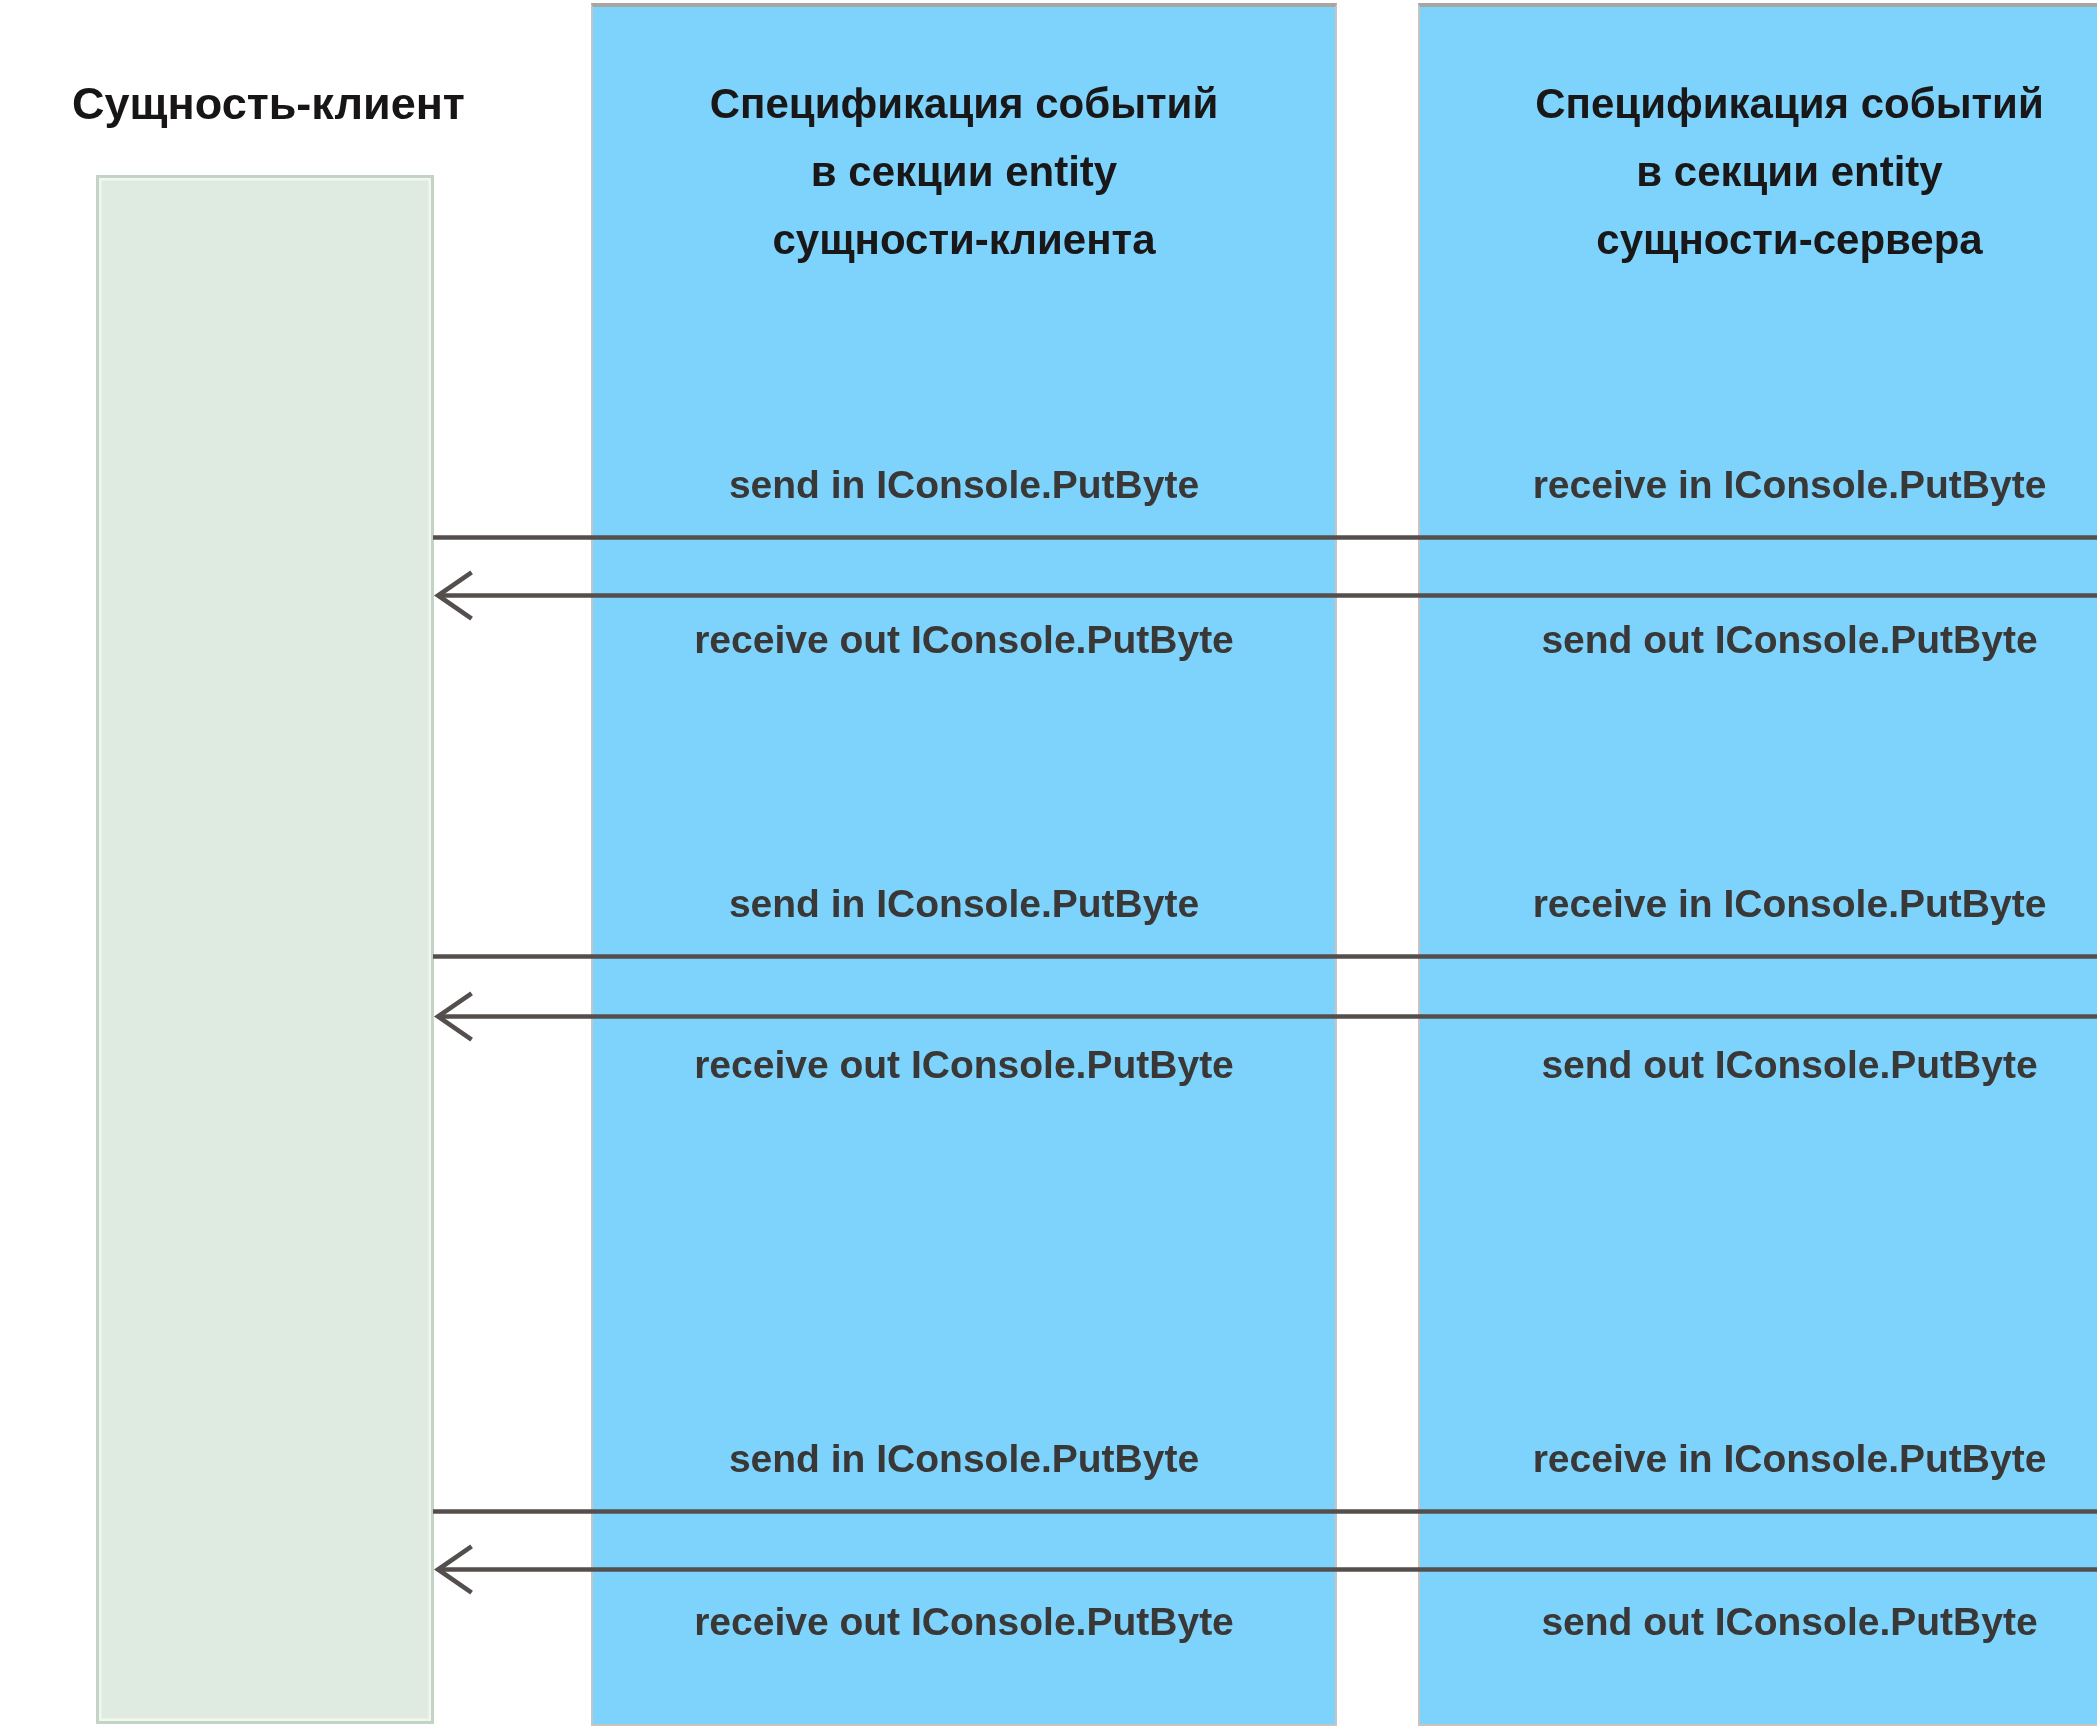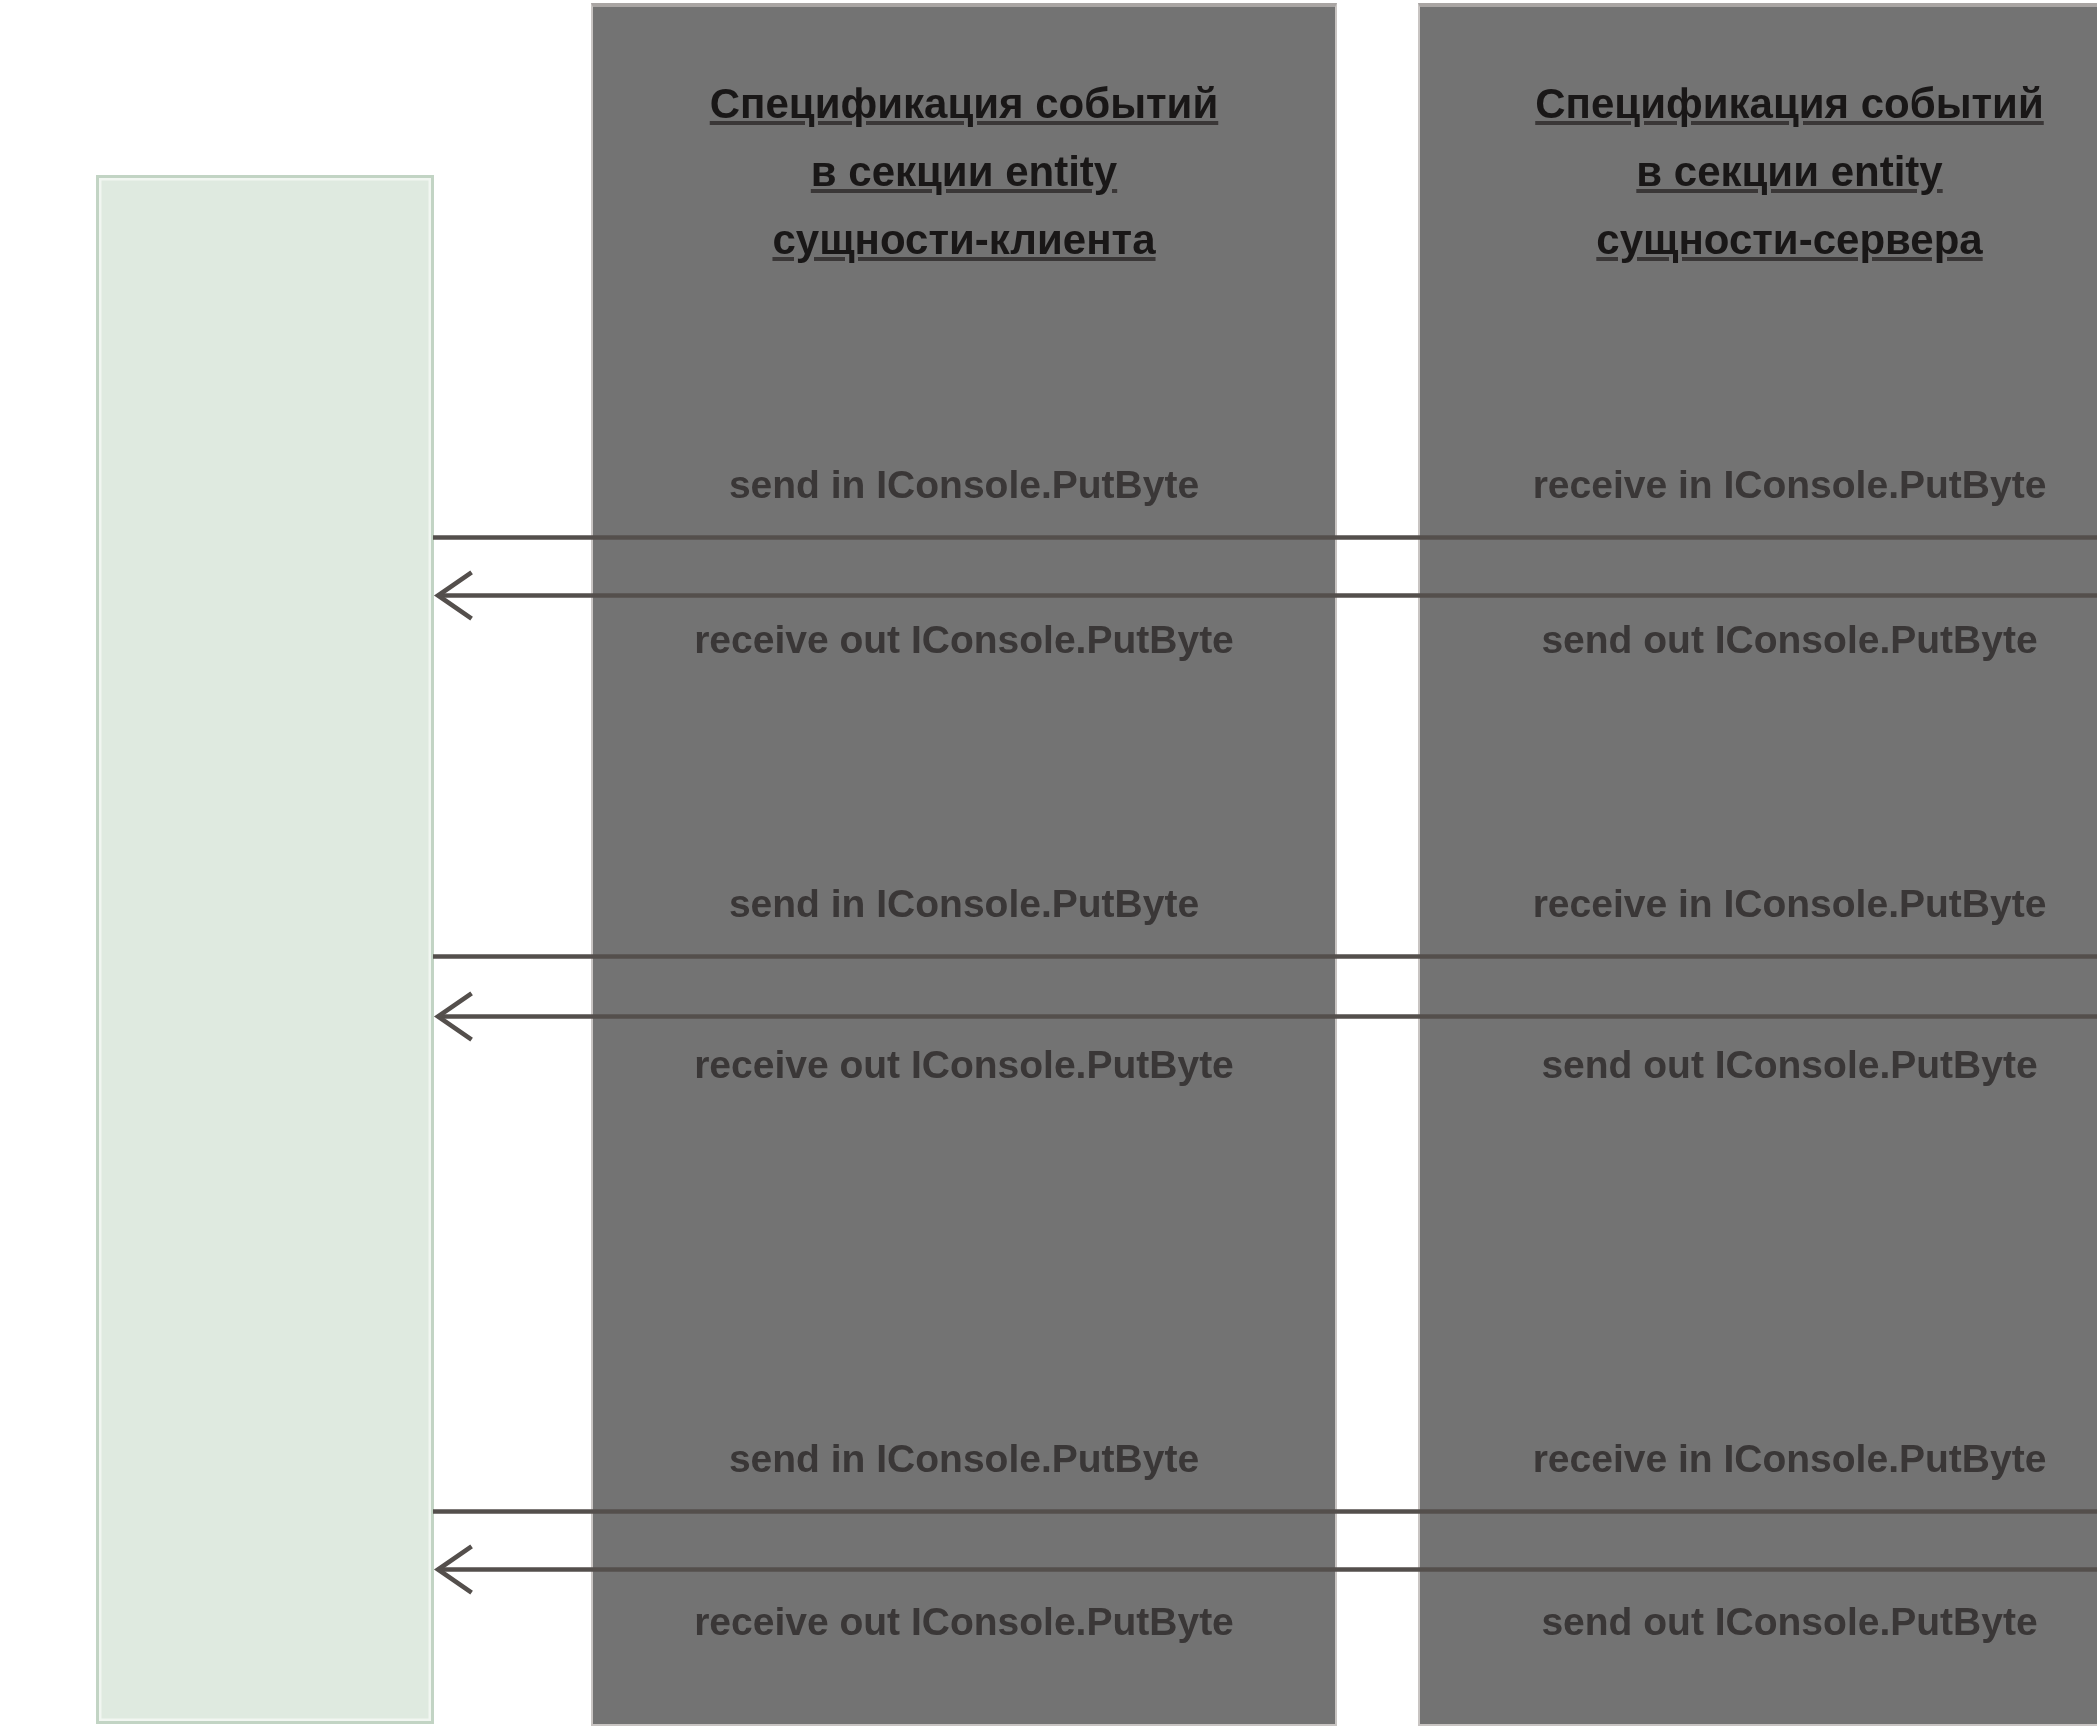--- a/index.html
+++ b/index.html
@@ -22,23 +22,23 @@
   
   .client-bar{
     position:absolute;left:96px;top:175px;width:338px;height:1549px;
     background:#dfeae0;border:3.8px solid #c2d4c4;box-sizing:border-box;
     box-shadow:inset 0 0 0 2.5px rgba(255,255,255,0.55);
   }
 
   
   .spec-col{
     position:absolute;top:2.5px;height:1723px;
-    background:#737373;
+    background:#7dd3fc;
     border:2.1px solid #c8c4c2;border-top:4.6px solid #a9a5a3;
-    box-sizing:border-box;text-align:center;text-decoration:underline;
+    box-sizing:border-box;text-align:center;
   }
   #spec-client{left:591px;width:746px;}
   #spec-server{left:1418px;width:743px;}
   .spec-title{
     padding-top:63px;font-size:42px;font-weight:bold;
     color:#191717;line-height:68px;
   }
 
   
   .msg-label{
@@ -59,20 +59,21 @@
   #arrow-send1{top:508px;} #arrow-ret1{top:566px;}
   #arrow-send2{top:927px;} #arrow-ret2{top:987px;}
   #arrow-send3{top:1482px;} #arrow-ret3{top:1540px;}
   .arrow svg{display:block;}
 </style>
 </head>
 <body>
 
 <div id="canvas">
 
+  <div class="top-title" id="title-client">Сущность-клиент</div>
 
   <div class="client-bar"></div>
 
   <div class="spec-col" id="spec-client">
     <div class="spec-title">
       <div>Спецификация событий</div>
       <div>в секции entity</div>
       <div>сущности-клиента</div>
     </div>
   </div>

